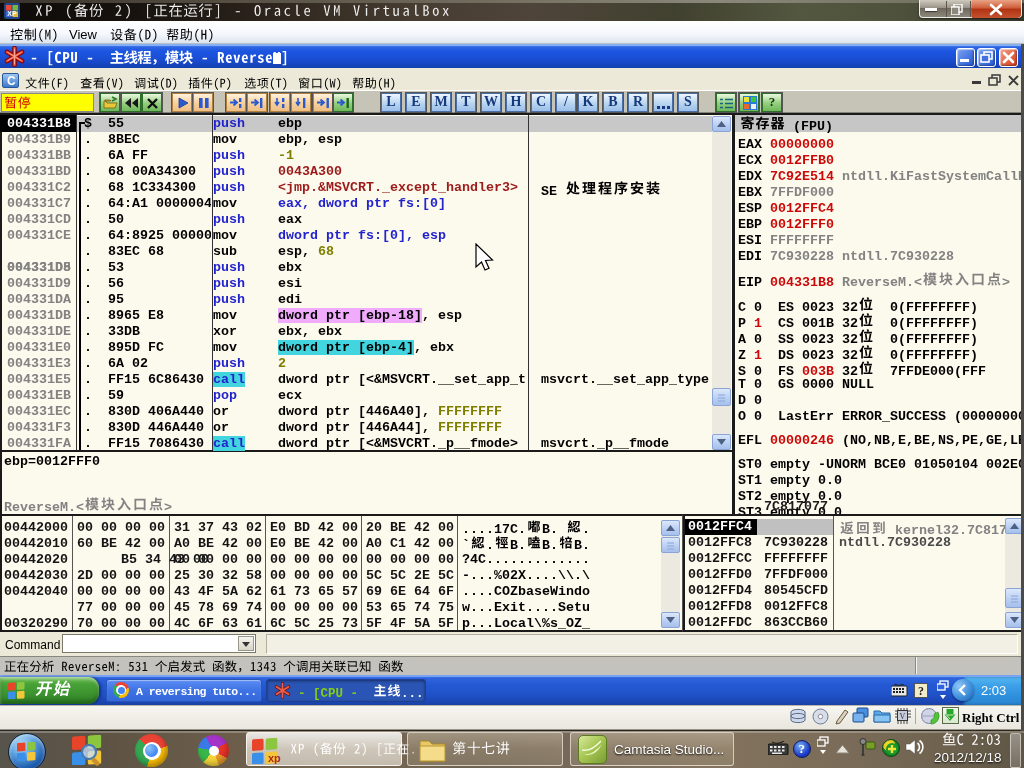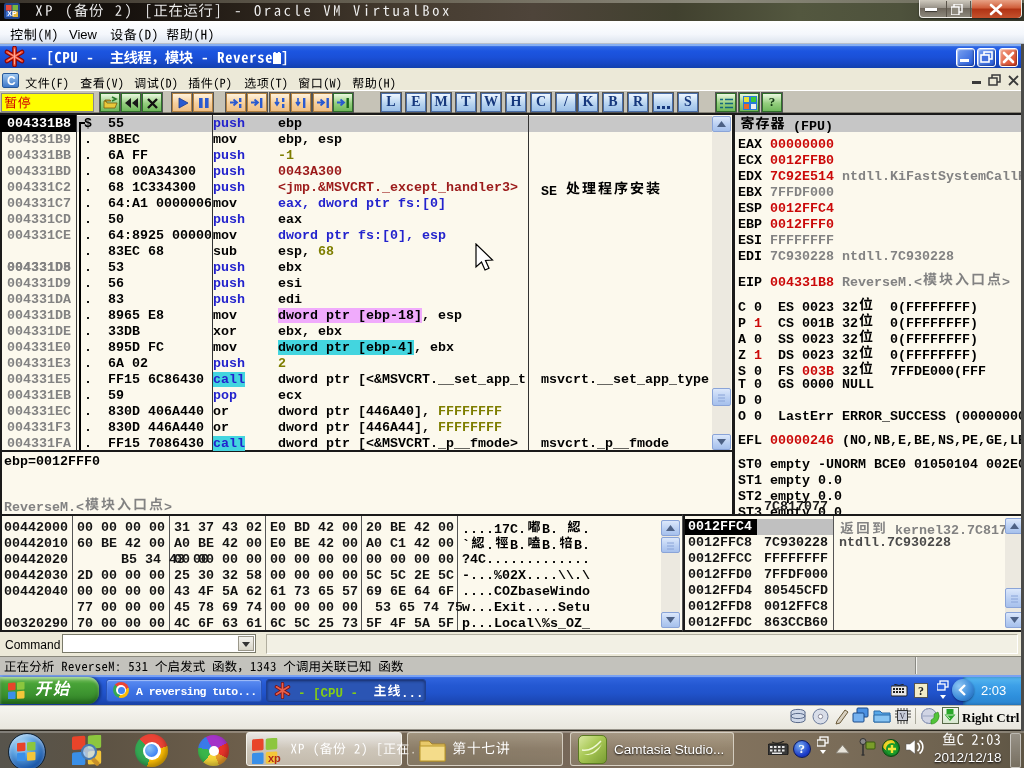--- a/index.html
+++ b/index.html
@@ -492,21 +492,21 @@
 <div style="position:absolute;left:541px;top:181px;"><span class="ms" style="color:#000">SE </span><svg width="96" height="16" style="vertical-align:-2.0px" fill="#000">
       <use href="#g69" transform="translate(1.0,12.3) scale(0.01400,-0.01400)"></use>
       <use href="#g70" transform="translate(17.0,12.3) scale(0.01400,-0.01400)"></use>
       <use href="#g42" transform="translate(33.0,12.3) scale(0.01400,-0.01400)"></use>
       <use href="#g71" transform="translate(49.0,12.3) scale(0.01400,-0.01400)"></use>
       <use href="#g72" transform="translate(65.0,12.3) scale(0.01400,-0.01400)"></use>
       <use href="#g73" transform="translate(81.0,12.3) scale(0.01400,-0.01400)"></use>
     </svg></div>
 <div class="m" style="left:7px;top:196px;"><span style="color:#828282">004331C7</span></div>
 <div class="m" style="left:84px;top:196px;"><span style="color:#000000">.</span></div>
-<div class="m" style="left:108px;top:196px;width:103px;overflow:hidden"><span style="color:#000000">64:A1 0000006</span></div>
+<div class="m" style="left:108px;top:196px;width:103px;overflow:hidden"><span style="color:#000000">64:A1 0000004</span></div>
 <div class="m" style="left:213px;top:196px;"><span style="color:#000000">mov</span></div>
 <div class="m" style="left:278px;top:196px;width:249px;overflow:hidden"><span style="color:#2323cd">eax, dword ptr fs:[0]</span></div>
 <div class="m" style="left:7px;top:212px;"><span style="color:#828282">004331CD</span></div>
 <div class="m" style="left:84px;top:212px;"><span style="color:#000000">.</span></div>
 <div class="m" style="left:108px;top:212px;width:103px;overflow:hidden"><span style="color:#000000">50</span></div>
 <div class="m" style="left:213px;top:212px;"><span style="color:#2323cd">push</span></div>
 <div class="m" style="left:278px;top:212px;width:249px;overflow:hidden"><span style="color:#000000">eax</span></div>
 <div class="m" style="left:7px;top:228px;"><span style="color:#828282">004331CE</span></div>
 <div class="m" style="left:84px;top:228px;"><span style="color:#000000">.</span></div>
 <div class="m" style="left:108px;top:228px;width:103px;overflow:hidden"><span style="color:#000000">64:8925 00000</span></div>
@@ -522,21 +522,21 @@
 <div class="m" style="left:108px;top:260px;width:103px;overflow:hidden"><span style="color:#000000">53</span></div>
 <div class="m" style="left:213px;top:260px;"><span style="color:#2323cd">push</span></div>
 <div class="m" style="left:278px;top:260px;width:249px;overflow:hidden"><span style="color:#000000">ebx</span></div>
 <div class="m" style="left:7px;top:276px;"><span style="color:#828282">004331D9</span></div>
 <div class="m" style="left:84px;top:276px;"><span style="color:#000000">.</span></div>
 <div class="m" style="left:108px;top:276px;width:103px;overflow:hidden"><span style="color:#000000">56</span></div>
 <div class="m" style="left:213px;top:276px;"><span style="color:#2323cd">push</span></div>
 <div class="m" style="left:278px;top:276px;width:249px;overflow:hidden"><span style="color:#000000">esi</span></div>
 <div class="m" style="left:7px;top:292px;"><span style="color:#828282">004331DA</span></div>
 <div class="m" style="left:84px;top:292px;"><span style="color:#000000">.</span></div>
-<div class="m" style="left:108px;top:292px;width:103px;overflow:hidden"><span style="color:#000000">83</span></div>
+<div class="m" style="left:108px;top:292px;width:103px;overflow:hidden"><span style="color:#000000">95</span></div>
 <div class="m" style="left:213px;top:292px;"><span style="color:#2323cd">push</span></div>
 <div class="m" style="left:278px;top:292px;width:249px;overflow:hidden"><span style="color:#000000">edi</span></div>
 <div class="m" style="left:7px;top:308px;"><span style="color:#828282">004331DB</span></div>
 <div class="m" style="left:84px;top:308px;"><span style="color:#000000">.</span></div>
 <div class="m" style="left:108px;top:308px;width:103px;overflow:hidden"><span style="color:#000000">8965 E8</span></div>
 <div class="m" style="left:213px;top:308px;"><span style="color:#000000">mov</span></div>
 <div class="m" style="left:278px;top:308px;width:249px;overflow:hidden"><span style="color:#000;background:#f0abfc">dword ptr [ebp-18]</span><span style="color:#000000">, esp</span></div>
 <div class="m" style="left:7px;top:324px;"><span style="color:#828282">004331DE</span></div>
 <div class="m" style="left:84px;top:324px;"><span style="color:#000000">.</span></div>
 <div class="m" style="left:108px;top:324px;width:103px;overflow:hidden"><span style="color:#000000">33DB</span></div>
@@ -690,21 +690,21 @@
 <div class="m" style="left:4px;top:584px;"><span style="color:#141414">00442040</span></div>
 <div class="m" style="left:77px;top:584px;"><span style="color:#141414">00 00 00 00</span></div>
 <div class="m" style="left:174px;top:584px;"><span style="color:#141414">43 4F 5A 62</span></div>
 <div class="m" style="left:270px;top:584px;"><span style="color:#141414">61 73 65 57</span></div>
 <div class="m" style="left:366px;top:584px;"><span style="color:#141414">69 6E 64 6F</span></div>
 <div class="m" style="left:462px;top:584px;width:131px;overflow:hidden"><span>....COZbaseWindo</span></div>
 <div class="m" style="left:4px;top:600px;margin-top:43px;"><span style="color:#141414">00442050</span></div>
 <div class="m" style="left:77px;top:600px;"><span style="color:#141414">77 00 00 00</span></div>
 <div class="m" style="left:174px;top:600px;"><span style="color:#141414">45 78 69 74</span></div>
 <div class="m" style="left:270px;top:600px;"><span style="color:#141414">00 00 00 00</span></div>
-<div class="m" style="left:366px;top:600px;margin-left:9px;"><span style="color:#141414">53 65 74 75</span></div>
+<div class="m" style="left:366px;top:600px;"><span style="color:#141414">53 65 74 75</span></div>
 <div class="m" style="left:462px;top:600px;width:131px;overflow:hidden"><span>w...Exit....Setu</span></div>
 <div class="m" style="left:4px;top:616px;"><span style="color:#141414">00320290</span></div>
 <div class="m" style="left:77px;top:616px;"><span style="color:#141414">70 00 00 00</span></div>
 <div class="m" style="left:174px;top:616px;"><span style="color:#141414">4C 6F 63 61</span></div>
 <div class="m" style="left:270px;top:616px;"><span style="color:#141414">6C 5C 25 73</span></div>
 <div class="m" style="left:366px;top:616px;"><span style="color:#141414">5F 4F 5A 5F</span></div>
 <div class="m" style="left:462px;top:616px;width:131px;overflow:hidden"><span>p...Local\%s_OZ_</span></div>
 <div class="abs" style="left:661px;top:520px;width:19px;height:108px;background:#ece9e0"></div>
 <div class="abs" style="left:661px;top:520px;width:19px;height:16px;background:linear-gradient(#dce8fb,#b8cef2 60%,#a6c0ec);border:1px solid #8aa4d8;border-radius:2px"><svg width="17" height="14">
       <path d="M8.5 4 L13 10 L4 10 Z" fill="#4d6185"></path>

